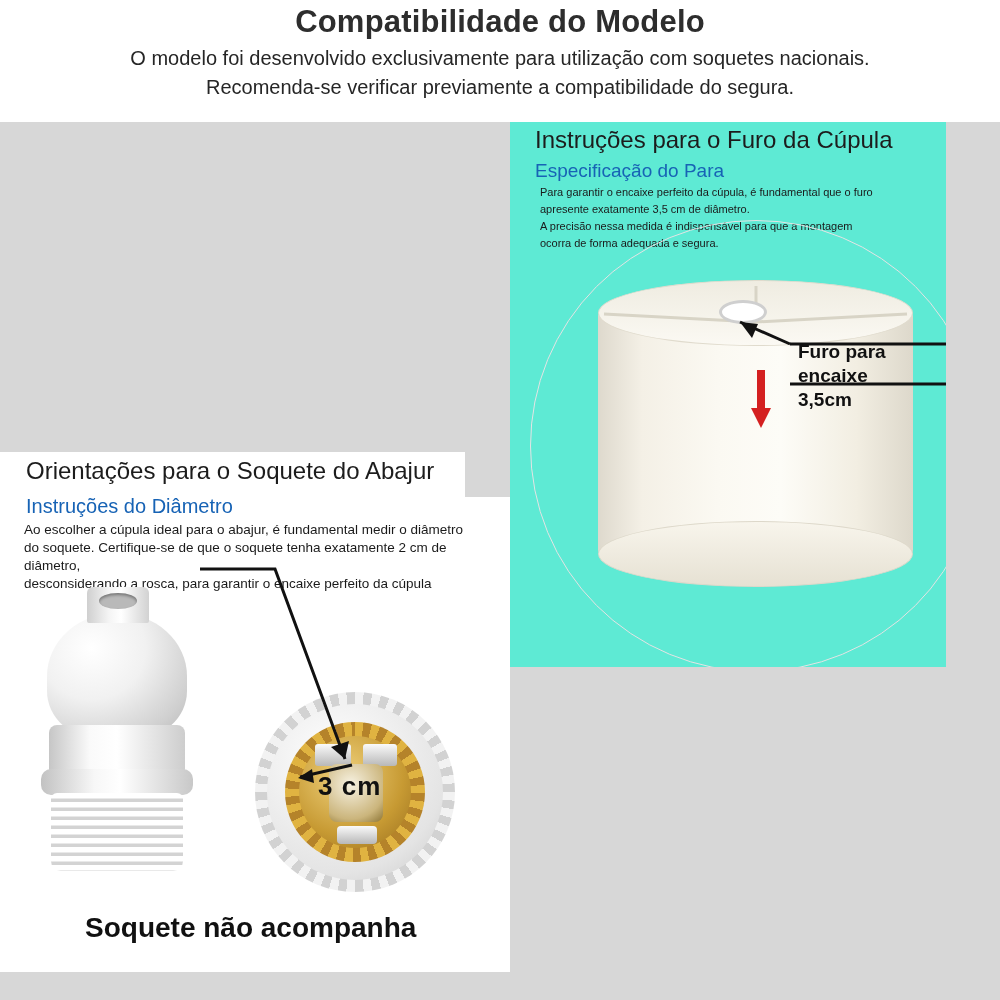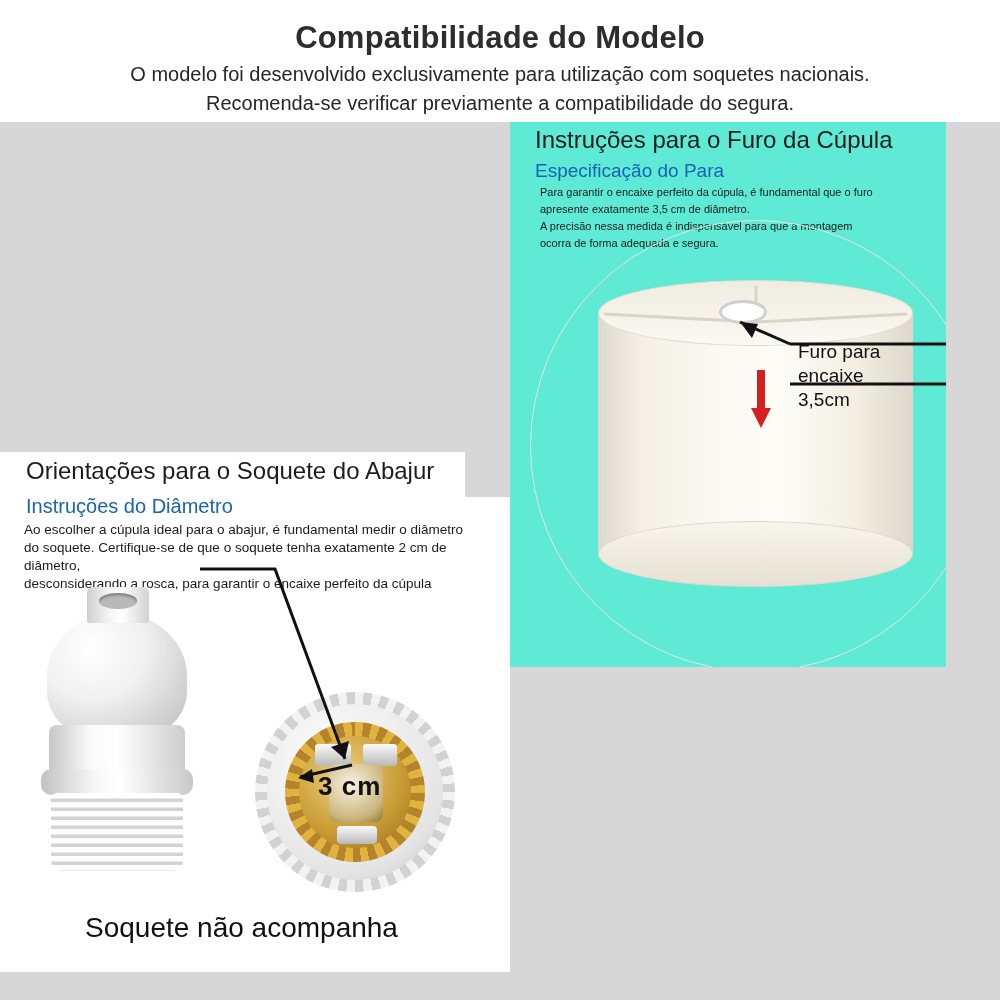--- a/index.html
+++ b/index.html
@@ -21,21 +21,21 @@
     left: 0;
     top: 0;
     width: 1000px;
     height: 122px;
     background: #ffffff;
     text-align: center;
   }
   #page-title {
     font-size: 31px;
     color: #2d2d2d;
-    margin: 20px 0 4px 0;
+    margin: 4px 0 4px 0;
     letter-spacing: 0.2px;
     text-align: center;
   }
   .header-line {
     font-size: 20px;
     color: #262626;
     line-height: 29px;
   }
 
   
@@ -157,21 +157,21 @@
     top: 0;
     width: 490px;
     height: 545px;
     pointer-events: none;
   }
   #hole-label {
     position: absolute;
     left: 288px;
     top: 218px;
     font-size: 19px;
-    font-weight: normal;
+    font-weight: bold;
     color: #111111;
     line-height: 24px;
     white-space: pre-line;
   }
 
   
   #soquete-heading-band {
     position: absolute;
     left: 0;
     top: 452px;
@@ -212,21 +212,21 @@
     font-size: 13.5px;
     color: #1a1a1a;
     line-height: 18px;
     white-space: pre-line;
   }
   #soquete-footer {
     position: absolute;
     left: 85px;
     top: 415px;
     font-size: 28px;
-    font-weight: normal;
+    font-weight: bold;
     color: #111111;
   }
 
   
   #socket-side {
     position: absolute;
     left: 25px;
     top: 90px;
     width: 185px;
     height: 290px;

